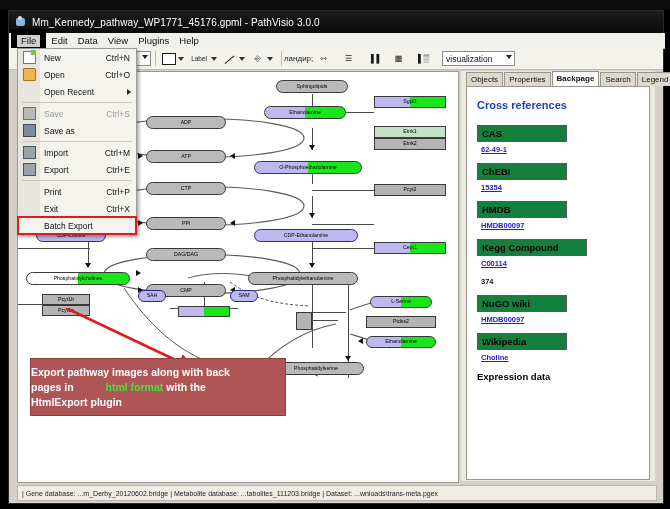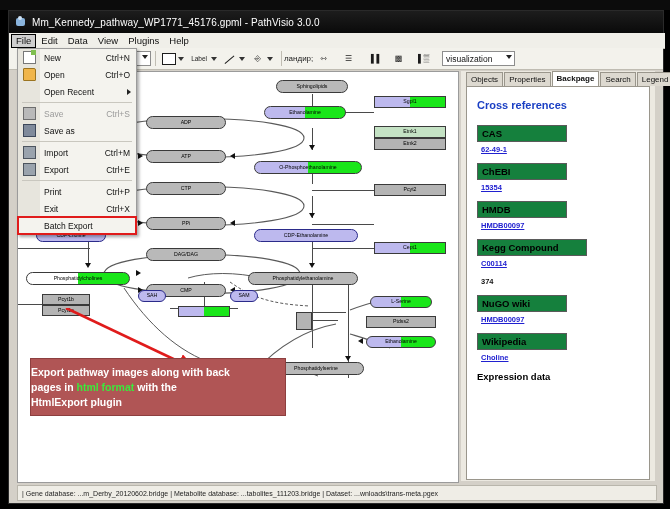--- a/index.html
+++ b/index.html
@@ -20,21 +20,21 @@
   #titleicon:before{content:"";position:absolute;left:1px;top:2px;width:9px;height:8px;
      background:#8ab4dd;border-radius:2px;}
   #titleicon:after{content:"";position:absolute;left:3px;top:0px;width:4px;height:4px;
      background:#cfe3f5;border-radius:50%;}
   #titletext{color:#ffffff;font-size:10px;letter-spacing:.1px;white-space:nowrap;}
 
   
   #menubar{position:absolute;left:0;top:22px;width:654px;height:15px;background:#f0efe9;
            border-bottom:1px solid #c3c0b6;display:flex;align-items:center;padding-left:2px;}
   .menuitem{font-size:9.5px;color:#111;padding:1px 5px;line-height:12px;}
-  .menuitem.open{background:#cfcfcf;border:1px solid #000000;padding:0 4px;}
+  .menuitem.open{background:#cfcfcf;border:6px solid #000000;padding:0 4px;}
 
   
   #toolbar{position:absolute;left:0;top:37px;width:654px;height:21px;
            background:#f3f2ec;border-bottom:1px solid #bfbcb2;display:flex;align-items:center;}
   .tb-sep{width:1px;height:15px;background:#c0bdb3;margin:0 4px;}
   #zoomlabel{font-size:8.5px;color:#111;margin-left:38px;margin-right:3px;}
   .combo{height:13px;background:#fff;border:1px solid #8d8d8d;display:flex;align-items:center;
          font-size:8.5px;color:#111;padding-left:3px;position:relative;}
   .combo .arrow{position:absolute;right:2px;top:3px;width:0;height:0;
          border-left:3px solid transparent;border-right:3px solid transparent;border-top:4px solid #222;}
@@ -115,21 +115,21 @@
            border-bottom:3.2px solid transparent;border-left:5px solid #111;}
   .arrowlf{position:absolute;width:0;height:0;border-top:3.2px solid transparent;
            border-bottom:3.2px solid transparent;border-right:5px solid #111;}
   .handle{position:absolute;width:4px;height:4px;background:#ffe400;border:1px solid #333;}
 
   
   #callout{position:absolute;left:12px;top:286px;width:254px;height:56px;
            background:#b05555;border:1px solid #8d3f3f;display:flex;flex-direction:column;
            align-items:flex-start;justify-content:center;z-index:20;}
   #callout div{color:#fff;font-size:10.5px;font-weight:bold;line-height:15px;text-align:center;}
-  #callout .hl{color:#3ce83c;}
+  #callout .hl{color:#3ce83c;margin-left:29px;}
   #redarrow{position:absolute;left:40px;top:236px;width:140px;height:60px;z-index:19;}
 </style>
 </head>
 <body>
 
 <div id="frame">
   <div id="shadowbar"></div>
 
   <div id="window">
 

